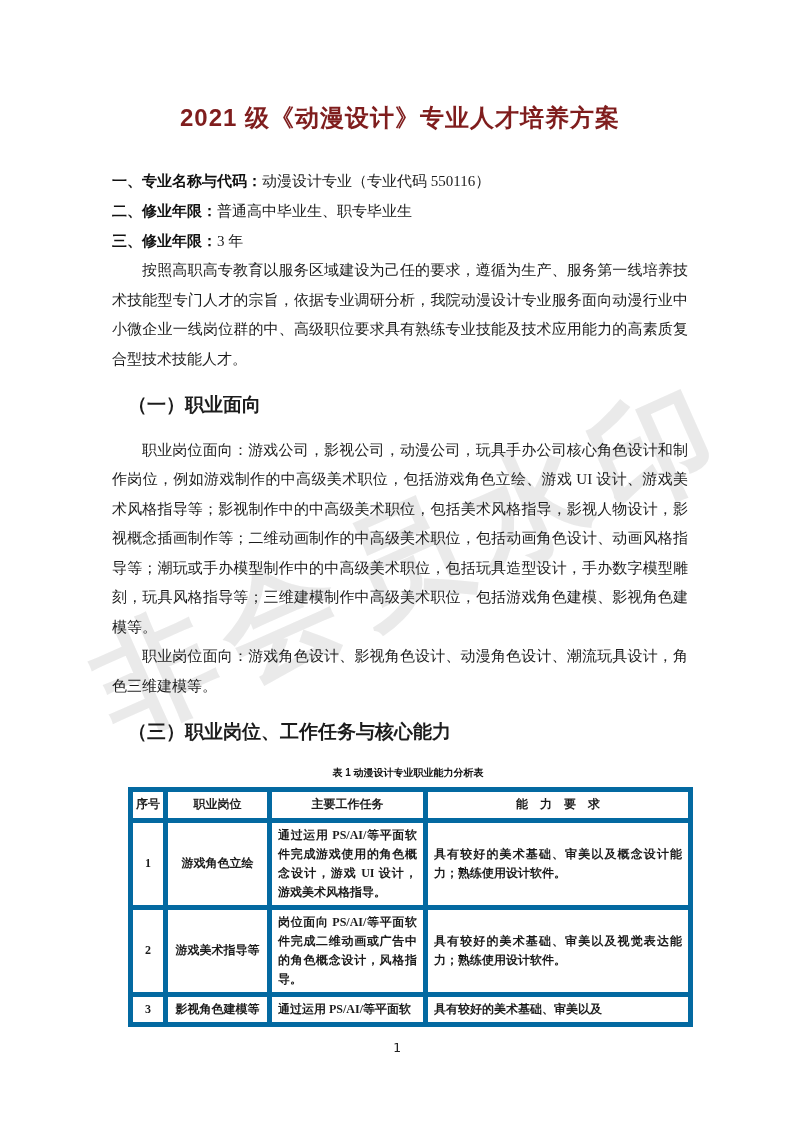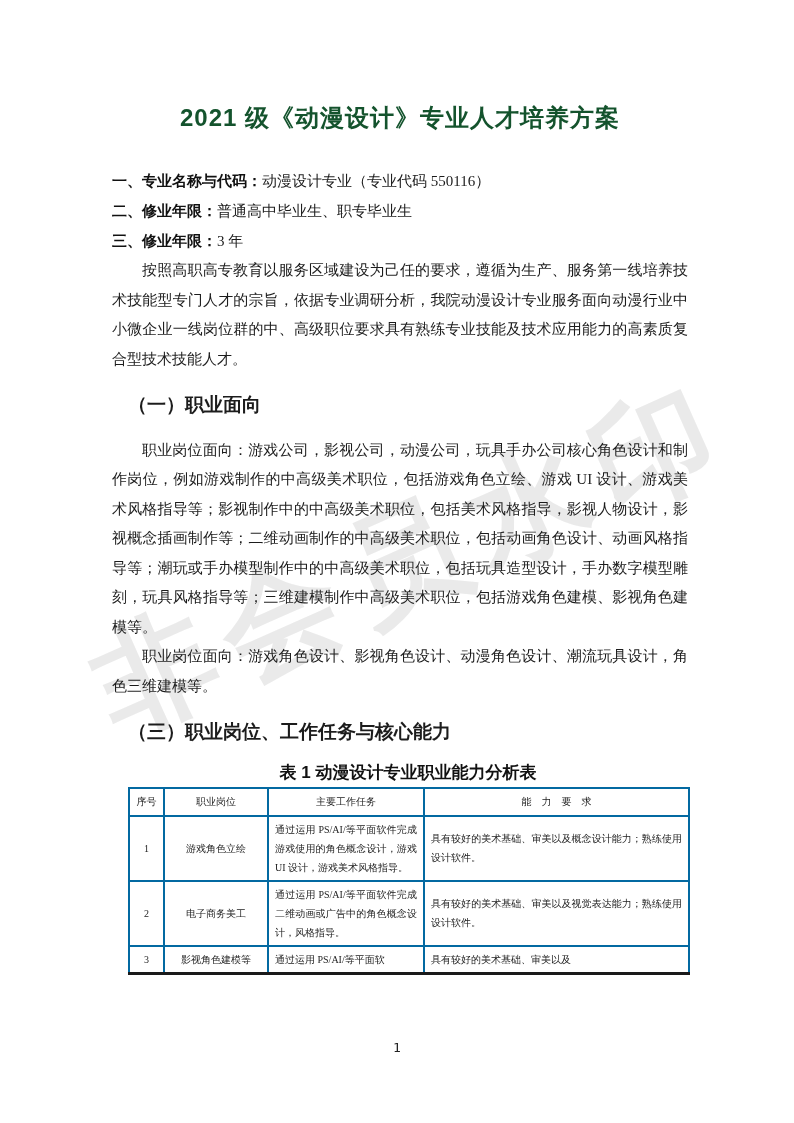--- a/index.html
+++ b/index.html
@@ -13,43 +13,43 @@
     font-family:"Liberation Sans", sans-serif; font-weight:bold;
     font-size:120px; letter-spacing:16px; white-space:nowrap;
     color:#dadada; opacity:0.55;
     transform:rotate(-24deg); transform-origin:center center;
     pointer-events:none; user-select:none;
   }
   .content { position:absolute; left:112px; top:0; width:576px; z-index:2; }
   .title {
     margin:100px 0 0 0; text-align:center;
     font-family:"Liberation Sans", sans-serif; font-weight:bold;
-    font-size:24px; line-height:36px; letter-spacing:1px; color:#14532d;
+    font-size:24px; line-height:36px; letter-spacing:1px; color:#7f1d1d;
   }
   .meta { margin-top:30px; }
   .meta-line { font-size:15px; line-height:30px; }
   .meta-label { font-weight:bold; font-family:"Liberation Sans", sans-serif; color:#111; }
   .meta-value { font-weight:normal; }
   .para {
     margin:0; font-size:15px; line-height:29.5px;
     text-align:justify; text-indent:30px; word-break:break-all;
   }
   .subhead { margin:16px; font-size:19px; line-height:29.5px; font-weight:bold; }
   .table-caption {
     margin:6px 0 4px 16px; width:560px; text-align:center;
     font-family:"Liberation Sans", sans-serif; font-weight:bold;
-    font-size:17px; line-height:20px; color:#111;
+    font-size:10px; line-height:20px; color:#111;
   }
   table.ability {
     margin-left:16px; width:560px; border-collapse:collapse; table-layout:fixed;
     border:2px solid #1a1a1a; border-bottom:3px solid #1a1a1a;
   }
   table.ability th, table.ability td {
-    border:2px solid #0369a1; font-size:10px; line-height:19px;
-    padding:3px 6px; vertical-align:middle; font-weight:normal;
+    border:5px solid #0369a1; font-size:12px; line-height:19px;
+    padding:3px 6px; vertical-align:middle; font-weight:bold;
     word-break:break-all; overflow:hidden;
   }
   table.ability th { text-align:center; height:22px; padding:2px 2px; }
   td.c-no, td.c-pos { text-align:center; }
   td.c-task, td.c-abil { text-align:justify; }
   .footer-pagenum {
     position:absolute; left:0; right:0; top:1040px; z-index:2;
     text-align:center; font-size:13px; color:#222;
     font-family:"DejaVu Sans Mono", monospace;
   }
@@ -106,22 +106,22 @@
       <tbody>
   <tr>
     <td class="c-no">1</td>
     <td class="c-pos">游戏角色立绘</td>
     <td class="c-task">通过运用 PS/AI/等平面软件完成游戏使用的角色概念设计，游戏 UI 设计，游戏美术风格指导。</td>
     <td class="c-abil">具有较好的美术基础、审美以及概念设计能力；熟练使用设计软件。</td>
   </tr>
 
   <tr>
     <td class="c-no">2</td>
-    <td class="c-pos">电子商务美工</td>
-    <td class="c-task">通过运用 PS/AI/等平面软件完成二维动画或广告中的角色概念设计，风格指导。</td>
+    <td class="c-pos">游戏美术指导等</td>
+    <td class="c-task">岗位面向 PS/AI/等平面软件完成二维动画或广告中的角色概念设计，风格指导。</td>
     <td class="c-abil">具有较好的美术基础、审美以及视觉表达能力；熟练使用设计软件。</td>
   </tr>
 
   <tr>
     <td class="c-no">3</td>
     <td class="c-pos">影视角色建模等</td>
     <td class="c-task">通过运用 PS/AI/等平面软</td>
     <td class="c-abil">具有较好的美术基础、审美以及</td>
   </tr>
 </tbody>

